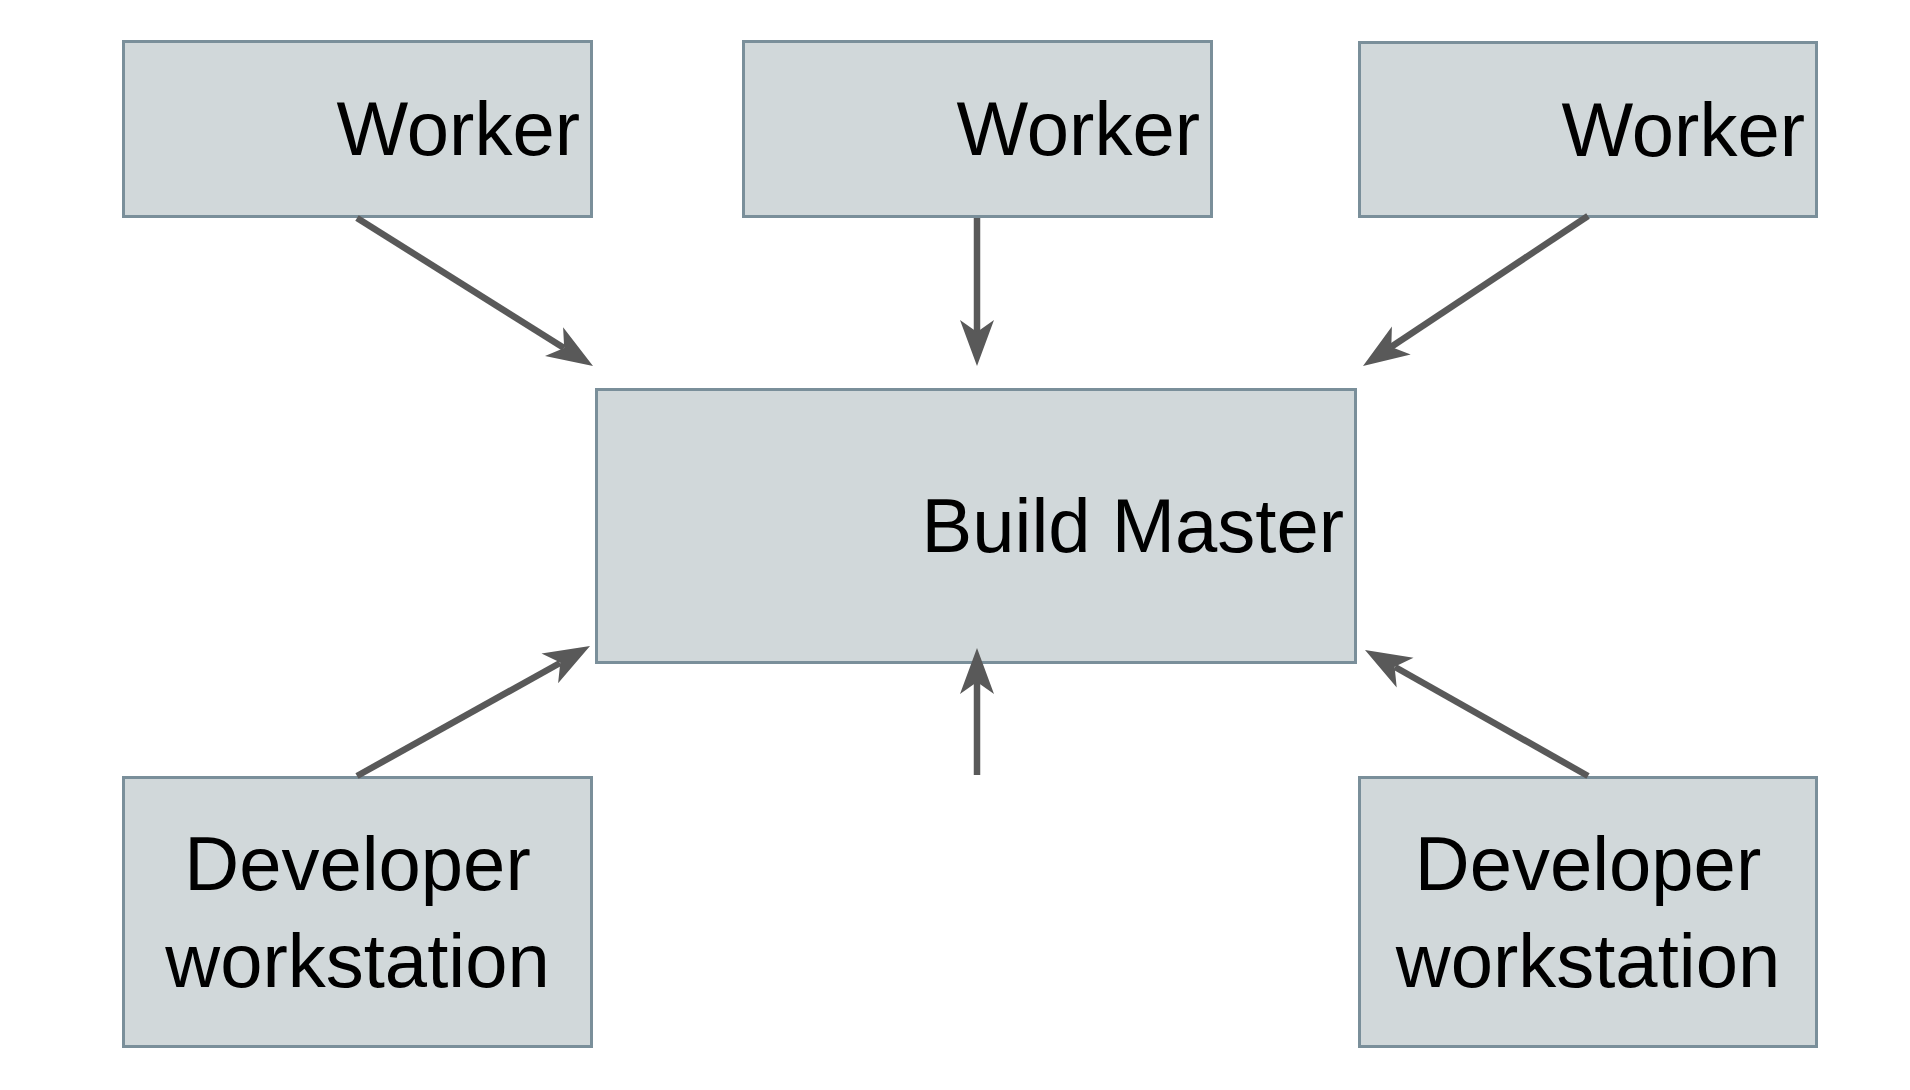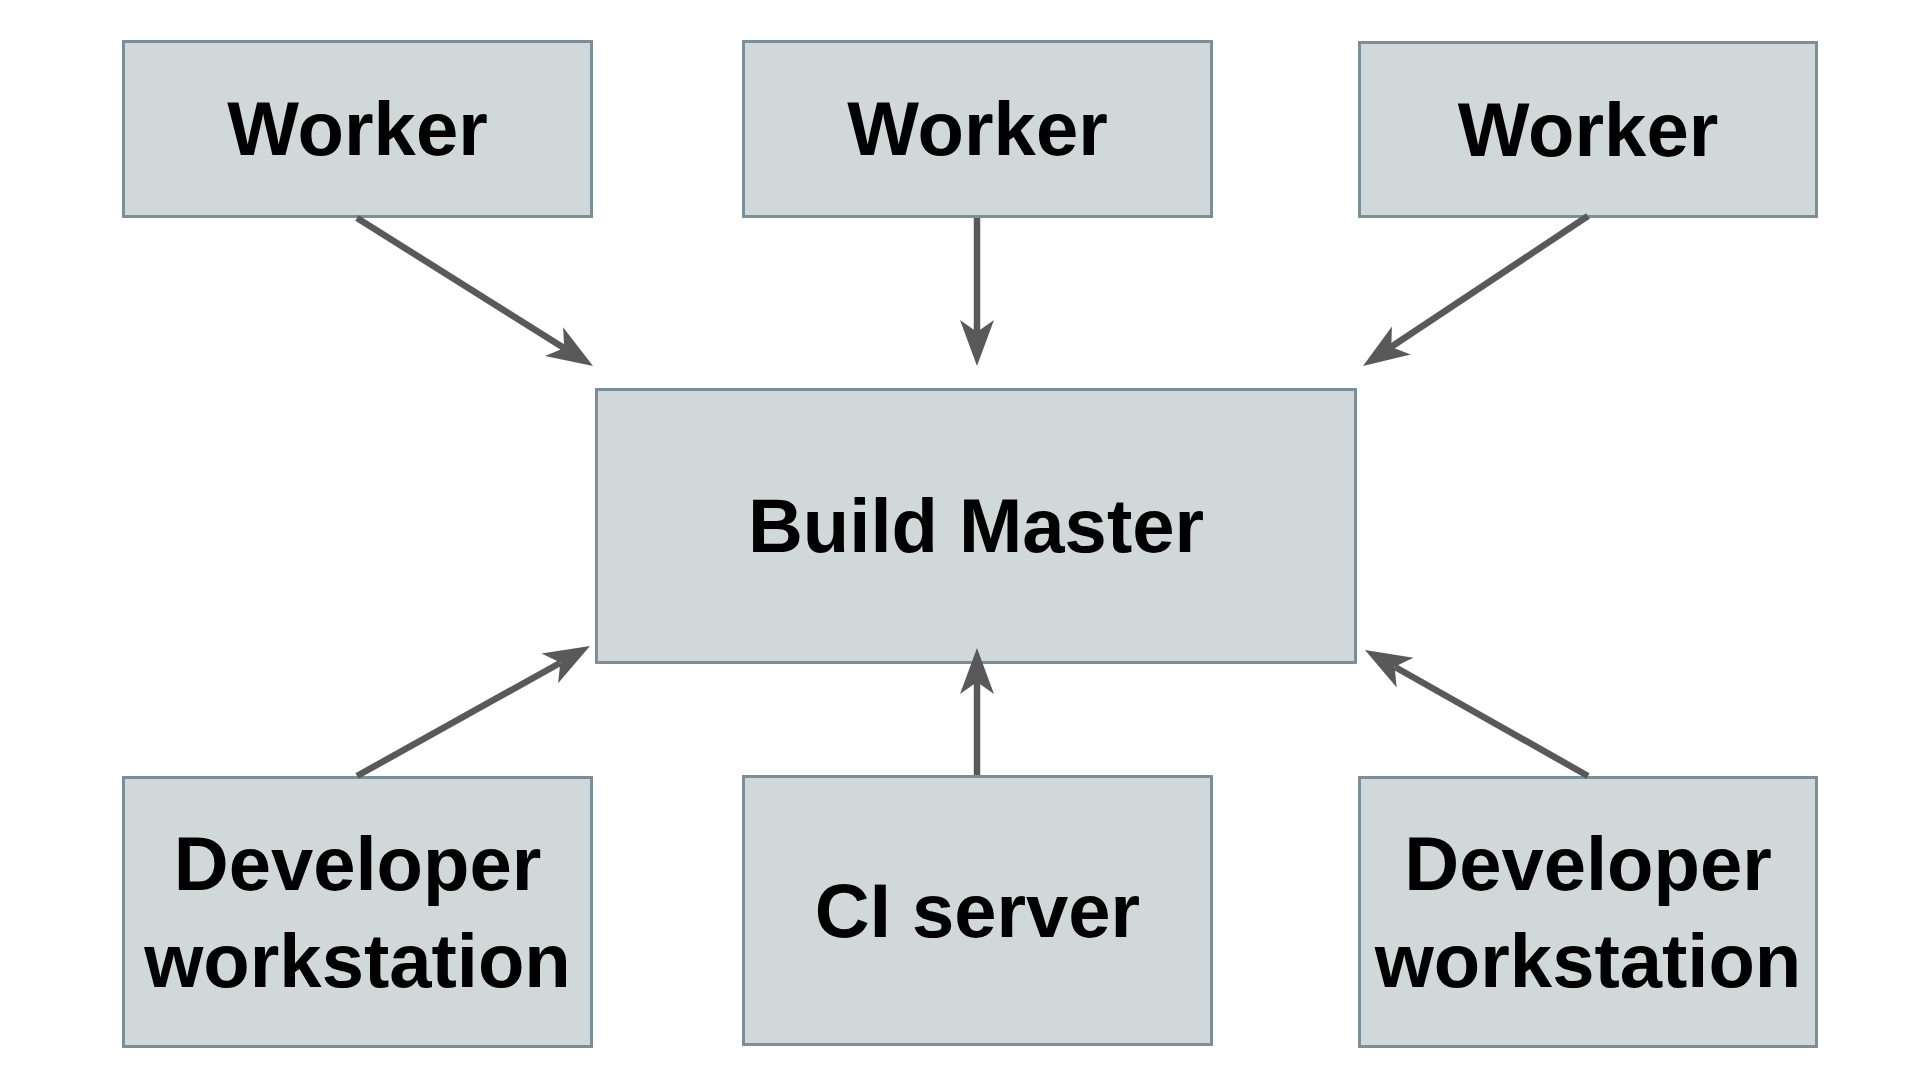--- a/index.html
+++ b/index.html
@@ -15,23 +15,22 @@
     font-family: "Liberation Sans", sans-serif;
     overflow: hidden;
   }
   .node {
     position: absolute;
     box-sizing: border-box;
     background: var(--node-fill, #d1d8da);
     border: 3px solid var(--node-border, #7a8f9a);
     display: flex;
     align-items: center;
-    justify-content: center;
+    justify-content: flex-end;
     text-align: center;
-    font-weight: bold;
   }
   .node-label {
     color: var(--text-color, #000000);
     font-size: 76px;
     line-height: 1.28;
     padding: 0 10px;
   }
   
   #n-worker-1      { left: 122px;  top: 40px;  width: 471px; height: 178px; }
   #n-worker-2      { left: 742px;  top: 40px;  width: 471px; height: 178px; }
@@ -76,23 +75,20 @@
   </div>
 
   <div class="node" id="n-build-master">
     <span class="node-label">Build Master</span>
   </div>
 
   <div class="node" id="n-dev-1">
     <span class="node-label">Developer workstation</span>
   </div>
 
-  <div class="node" id="n-ci-server">
-    <span class="node-label">CI server</span>
-  </div>
 
   <div class="node" id="n-dev-2">
     <span class="node-label">Developer workstation</span>
   </div>
 
   <svg class="arrows-layer" viewBox="0 0 1910 1090" xmlns="http://www.w3.org/2000/svg">
 
     <g>
       <line class="arrow-line" x1="357" y1="218" x2="564" y2="348"></line>
       <polygon class="arrow-head" points="593,366 545,356 564.2,347.9 563.1,327.2"></polygon>

